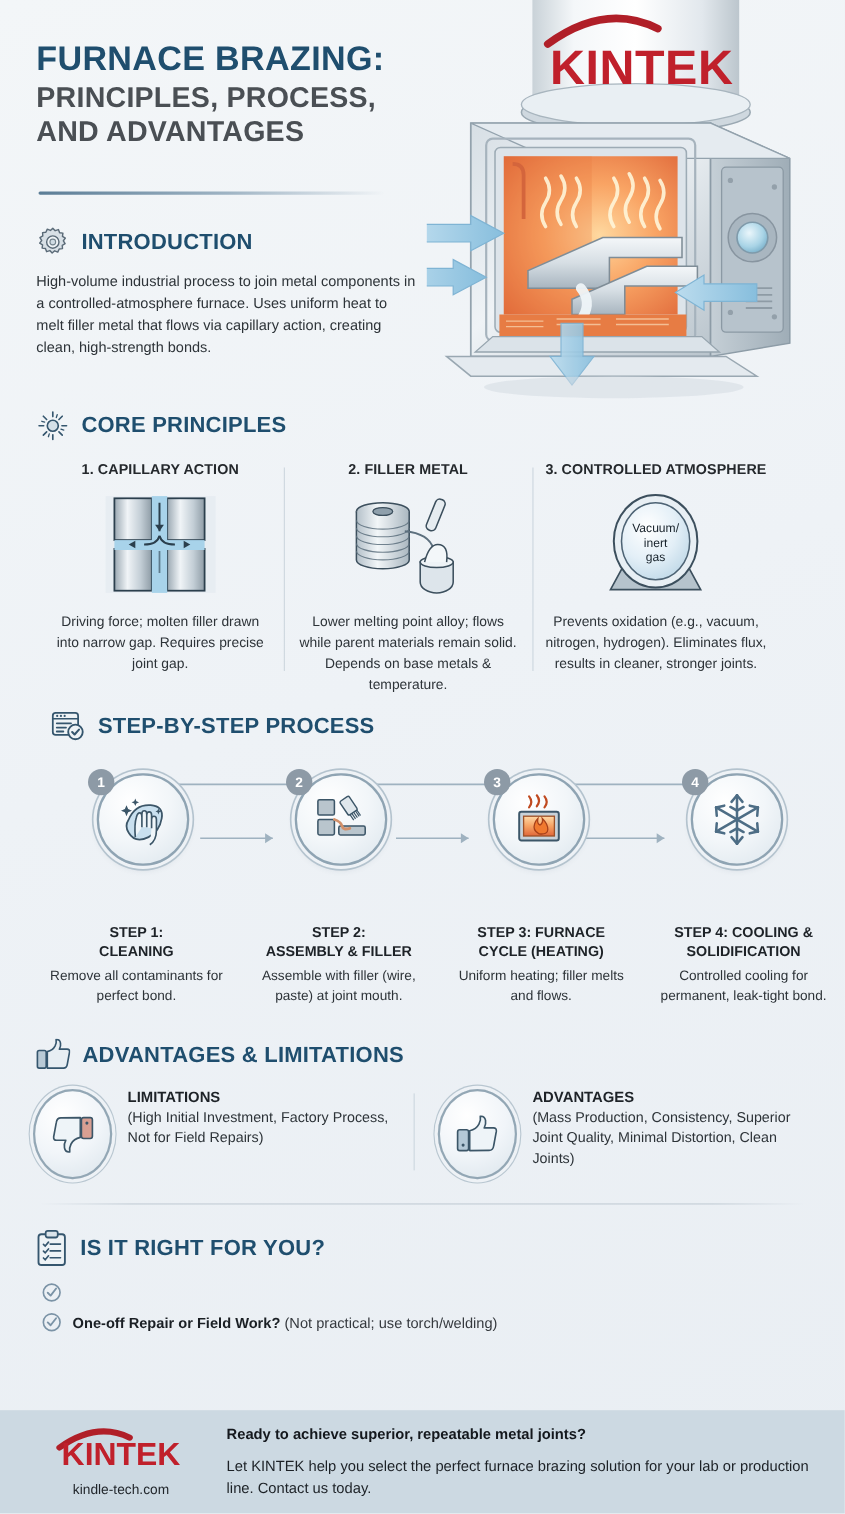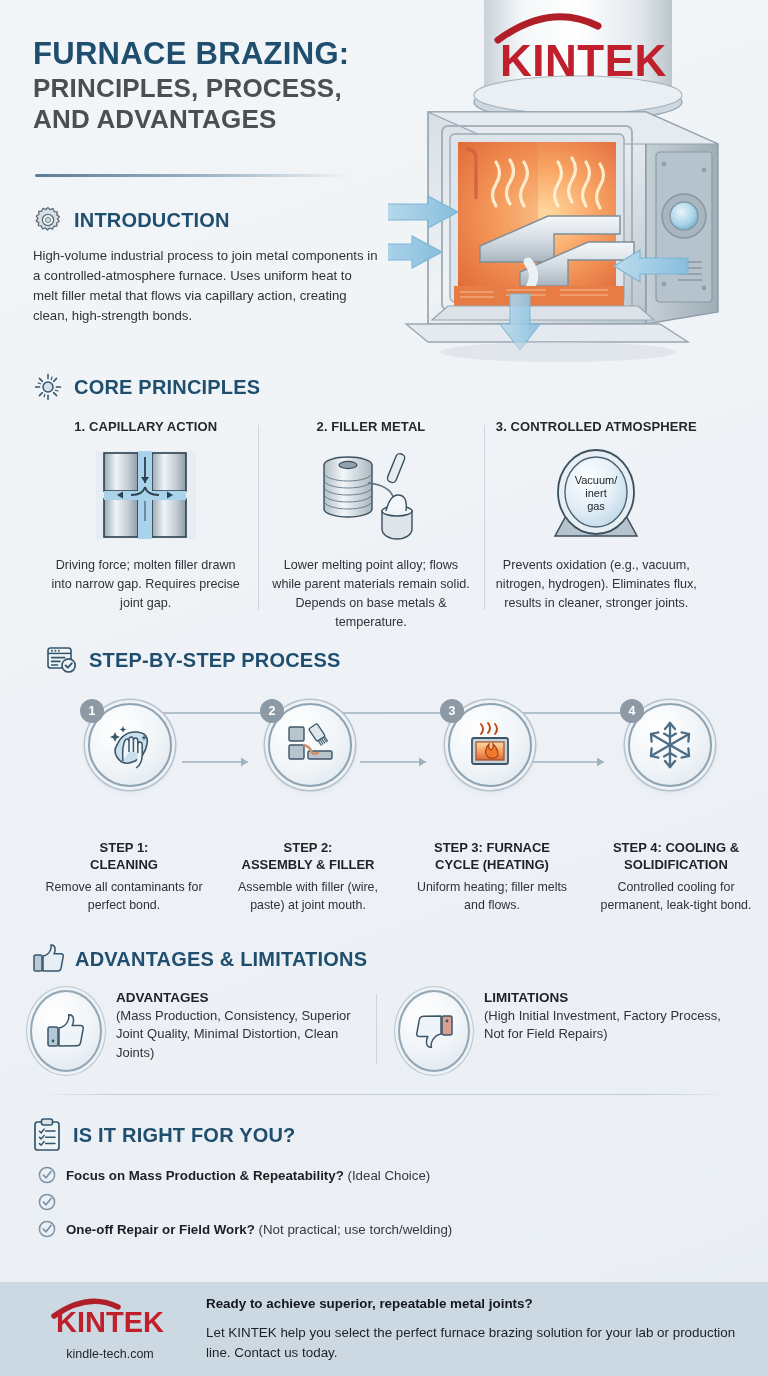--- a/index.html
+++ b/index.html
@@ -572,42 +572,42 @@
         <rect x="2" y="11" width="8" height="16" rx="1.6" fill="#b9cad6" stroke="#35566e" stroke-width="1.5"></rect>
         <path d="M11 27 V12 q5 -1 7 -5 q1.6 -3.4 1 -6 q3.4 -.4 4 3.2 q.5 3 -1 5.6 h7 q2.6 0 2.2 2.6 l-2 11 q-.4 3.6 -3.6 3.6 z" fill="#e7eef3" stroke="#35566e" stroke-width="1.5" stroke-linejoin="round"></path>
       </svg>
       <span class="sec-title">ADVANTAGES &amp; LIMITATIONS</span>
     </div>
 
     <div class="adv-cols">
       <div class="adv-col">
         <div class="adv-badge">
           <svg width="42" height="42" viewBox="0 0 42 42">
+            <rect x="29" y="6" width="10" height="19" rx="2" fill="#d89f92" stroke="#3c5668" stroke-width="1.5"></rect>
+            <circle cx="34" cy="11" r="1.4" fill="#3c5668"></circle>
+            <path d="M28 6 V24 q-6 1.4 -8.4 6 q-2 4 -1.2 7.2 q-4 .5 -4.8 -3.8 q-.6 -3.6 1.2 -6.8 H6.4 q-3 0 -2.6 -3.2 l2.4 -13 q.5 -4.2 4.2 -4.2 z" fill="#eef4f8" stroke="#3c5668" stroke-width="1.5" stroke-linejoin="round"></path>
+          </svg>
+        </div>
+        <div class="adv-text">
+          <h5>LIMITATIONS</h5>
+          <p>(High Initial Investment, Factory Process, Not for Field Repairs)</p>
+        </div>
+      </div>
+
+      <div class="adv-col">
+        <div class="adv-badge">
+          <svg width="42" height="42" viewBox="0 0 42 42">
             <rect x="3" y="17" width="10" height="19" rx="2" fill="#b4c8d6" stroke="#3c5668" stroke-width="1.5"></rect>
             <circle cx="8" cy="31" r="1.4" fill="#3c5668"></circle>
             <path d="M14 36 V18 q6 -1.4 8.4 -6 q2 -4 1.2 -7.2 q4 -.5 4.8 3.8 q.6 3.6 -1.2 6.8 h8.4 q3 0 2.6 3.2 l-2.4 13 q-.5 4.2 -4.2 4.2 z" fill="#eef4f8" stroke="#3c5668" stroke-width="1.5" stroke-linejoin="round"></path>
           </svg>
         </div>
         <div class="adv-text">
           <h5>ADVANTAGES</h5>
           <p>(Mass Production, Consistency, Superior Joint Quality, Minimal Distortion, Clean Joints)</p>
-        </div>
-      </div>
-
-      <div class="adv-col">
-        <div class="adv-badge">
-          <svg width="42" height="42" viewBox="0 0 42 42">
-            <rect x="29" y="6" width="10" height="19" rx="2" fill="#d89f92" stroke="#3c5668" stroke-width="1.5"></rect>
-            <circle cx="34" cy="11" r="1.4" fill="#3c5668"></circle>
-            <path d="M28 6 V24 q-6 1.4 -8.4 6 q-2 4 -1.2 7.2 q-4 .5 -4.8 -3.8 q-.6 -3.6 1.2 -6.8 H6.4 q-3 0 -2.6 -3.2 l2.4 -13 q.5 -4.2 4.2 -4.2 z" fill="#eef4f8" stroke="#3c5668" stroke-width="1.5" stroke-linejoin="round"></path>
-          </svg>
-        </div>
-        <div class="adv-text">
-          <h5>LIMITATIONS</h5>
-          <p>(High Initial Investment, Factory Process, Not for Field Repairs)</p>
         </div>
       </div>
     </div>
     <div class="adv-rule"></div>
   </div>
 
   <div class="rfy">
     <div class="sec-head">
       <svg class="sec-ico" width="30" height="34" viewBox="0 0 30 34">
         <rect x="3" y="4" width="24" height="28" rx="2.6" fill="#eef3f6" stroke="#35566e" stroke-width="1.7"></rect>
@@ -623,30 +623,20 @@
       </svg>
       <span class="sec-title">IS IT RIGHT FOR YOU?</span>
     </div>
 
     <div class="rfy-list">
       <div class="rfy-item">
         <svg width="18" height="18" viewBox="0 0 18 18">
           <circle cx="9" cy="9" r="7.6" fill="none" stroke="#7b93a6" stroke-width="1.5"></circle>
           <path d="M5.4 9.2 l2.6 2.6 l5 -6.4" fill="none" stroke="#7b93a6" stroke-width="1.7" stroke-linecap="round" stroke-linejoin="round"></path>
         </svg>
-        <div class="rfy-txt">
-          <b>Focus on Mass Production &amp; Repeatability?</b>
-          <span>(Ideal Choice)</span>
-        </div>
-      </div>
-      <div class="rfy-item">
-        <svg width="18" height="18" viewBox="0 0 18 18">
-          <circle cx="9" cy="9" r="7.6" fill="none" stroke="#7b93a6" stroke-width="1.5"></circle>
-          <path d="M5.4 9.2 l2.6 2.6 l5 -6.4" fill="none" stroke="#7b93a6" stroke-width="1.7" stroke-linecap="round" stroke-linejoin="round"></path>
-        </svg>
       </div>
       <div class="rfy-item">
         <svg width="18" height="18" viewBox="0 0 18 18">
           <circle cx="9" cy="9" r="7.6" fill="none" stroke="#7b93a6" stroke-width="1.5"></circle>
           <path d="M5.4 9.2 l2.6 2.6 l5 -6.4" fill="none" stroke="#7b93a6" stroke-width="1.7" stroke-linecap="round" stroke-linejoin="round"></path>
         </svg>
         <div class="rfy-txt">
           <b>One-off Repair or Field Work?</b>
           <span>(Not practical; use torch/welding)</span>
         </div>

